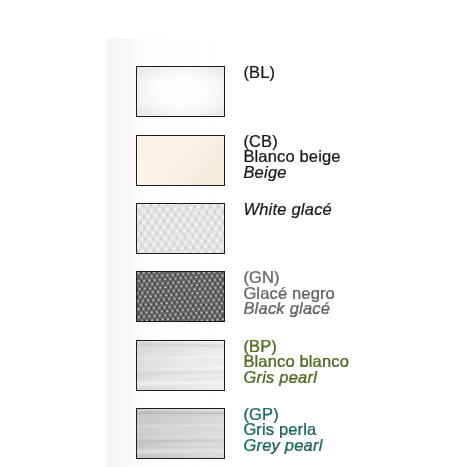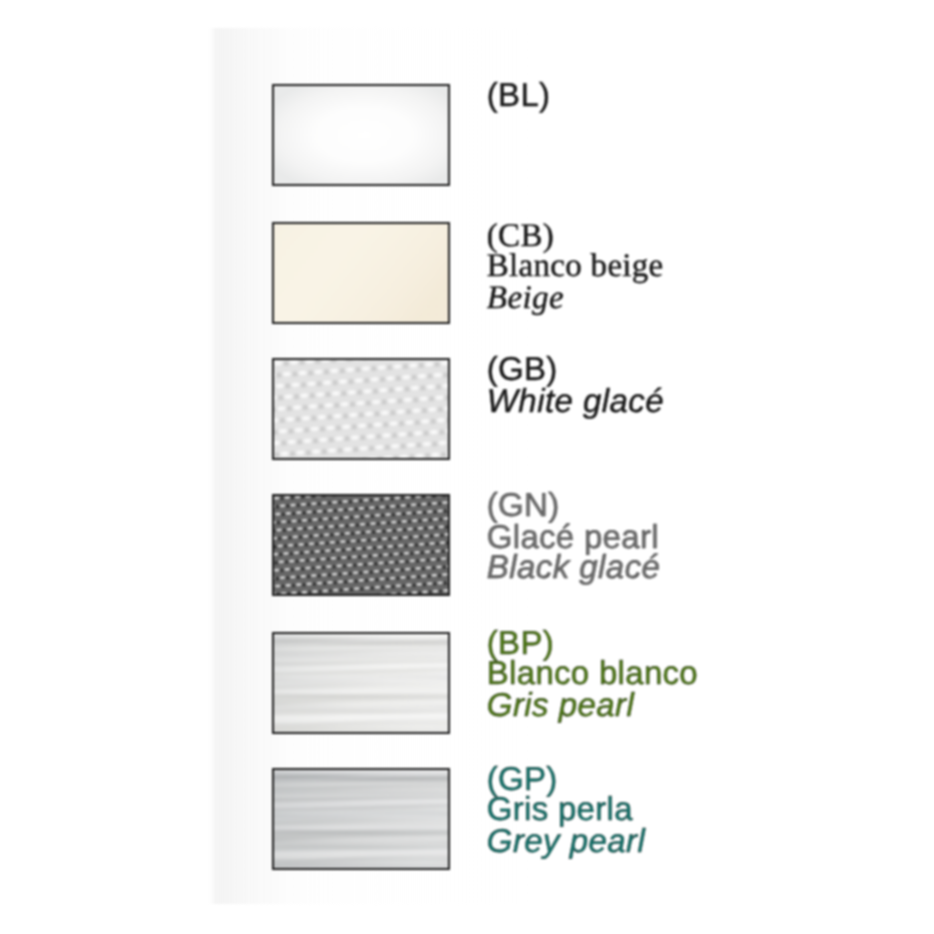--- a/index.html
+++ b/index.html
@@ -1,20 +1,20 @@
 <!DOCTYPE html>
 <html><head>
 <meta charset="utf-8">
 <title>Finish / colour swatch chart</title>
 <style>
   html,body{margin:0;padding:0;background:#ffffff;}
   body{width:467px;height:467px;overflow:hidden;
        font-family:"Liberation Sans",sans-serif;
        -webkit-font-smoothing:antialiased;}
-  #page{position:relative;width:467px;height:327px;background:#ffffff;}
+  #page{position:relative;width:467px;height:327px;background:#ffffff;margin-top:24px;}
   #softlayer{position:absolute;inset:0;filter:blur(0.42px);}
   #tint{position:absolute;left:105px;top:14px;width:160px;height:438px;
         background:linear-gradient(90deg,
             rgba(243,243,243,0.00)   0px,
             rgba(243,243,243,0.90)   3px,
             rgba(245,245,245,1.00)   8px,
             rgba(248,248,248,0.85)  22px,
             rgba(251,251,251,0.55)  40px,
             rgba(252,252,252,0.28)  68px,
             rgba(253,253,253,0.10) 110px,
@@ -47,46 +47,45 @@
         <div class="l1">(BL)</div>
       </div>
     </div>
     <div class="row">
       <div class="swatch" style="top: 110.8px; left: 136px; width: 89px; height: 51px; border-color: rgb(28, 28, 28);">
           <svg viewBox="0 0 89 51" preserveAspectRatio="none">
             <rect width="89" height="51" fill="#f8f2e3"></rect>
             <rect width="89" height="51" fill="url(#vigCB)"></rect>
           </svg>
         </div>
-      <div class="label" style="top: 109.6px; left: 243.4px; color: rgb(22, 22, 22); font-family: Liberation Serif, serif;">
+      <div class="label" style="top: 109.6px; left: 243.4px; color: rgb(22, 22, 22);">
         <div class="l1">(CB)</div>
         <div class="l2">Blanco beige</div>
         <div class="l3">Beige</div>
       </div>
     </div>
     <div class="row">
       <div class="swatch" style="top: 178.9px; left: 136px; width: 89px; height: 51px; border-color: rgb(28, 28, 28);">
           <svg viewBox="0 0 89 51" preserveAspectRatio="none">
             <rect width="89" height="51" fill="url(#patGB)"></rect>
           </svg>
         </div>
       <div class="label" style="top: 177.7px; left: 243.4px; color: rgb(22, 22, 22);">
-        <div class="l1">(GB)</div>
         <div class="l3">White glacé</div>
       </div>
     </div>
     <div class="row">
       <div class="swatch" style="top: 246.9px; left: 136px; width: 89px; height: 51px; border-color: rgb(28, 28, 28);">
           <svg viewBox="0 0 89 51" preserveAspectRatio="none">
             <rect width="89" height="51" fill="url(#patGN)"></rect>
           </svg>
         </div>
       <div class="label" style="top: 245.7px; left: 243.4px; color: #737373;">
         <div class="l1">(GN)</div>
-        <div class="l2">Glacé pearl</div>
+        <div class="l2">Glacé negro</div>
         <div class="l3">Black glacé</div>
       </div>
     </div>
     <div class="row">
       <div class="swatch" style="top: 315.8px; left: 136px; width: 89px; height: 51px; border-color: rgb(28, 28, 28);">
           <svg viewBox="0 0 89 51" preserveAspectRatio="none">
             <rect width="89" height="51" fill="#ebebe9"></rect>
             <g filter="url(#softStreak)">
               <use href="#streakDark" stroke="#bdbdbb"></use>
               <use href="#streakLight" stroke="#ffffff"></use>

